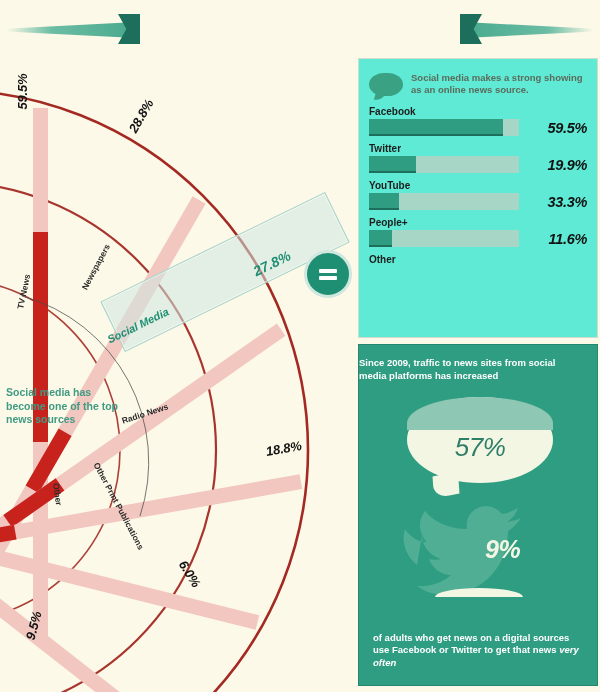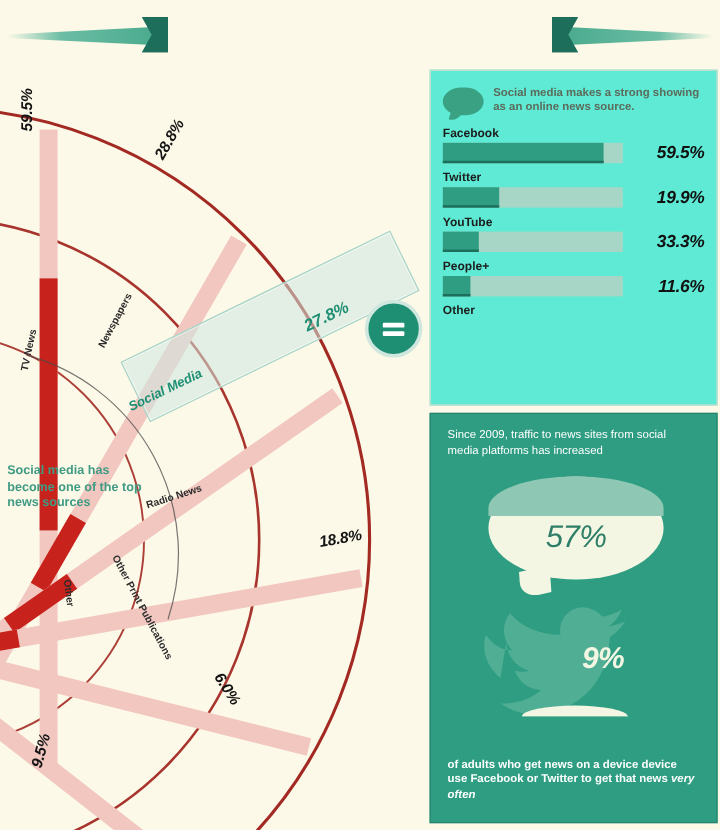--- a/index.html
+++ b/index.html
@@ -65,21 +65,21 @@
   .bar-name{font-size:10px;font-weight:bold;color:#1d1d1d;margin-bottom:2px;}
   .bar-line{display:flex;align-items:center;}
   .bar-track{height:17px;background:#a8d6c6;position:relative;flex:none;}
   .bar-fill{position:absolute;left:0;top:0;bottom:0;background:#2e9d82;
     border-bottom:2px solid #1d6f5c;}
   .bar-val{font-size:14.5px;font-weight:bold;font-style:italic;color:#111;margin-left:auto;
     padding-left:6px;letter-spacing:-.3px;}
 
   .panel-bottom{position:absolute;left:358px;top:344px;width:238px;height:340px;background:#2e9d82;
     border:1px solid #27866f;}
-  .pb-text{font-size:9.5px;line-height:12.5px;color:#ffffff;font-weight:normal;padding:12px 14px 0 14px;}
+  .pb-text{font-size:9.5px;line-height:12.5px;color:#ffffff;font-weight:bold;padding:12px 14px 0 0;}
   .speech{position:absolute;left:48px;top:52px;width:146px;height:86px;background:#f4f6e4;border-radius:50%;
     display:flex;align-items:center;justify-content:center;}
   .speech .cap{position:absolute;left:0;right:0;top:0;height:33px;background:#8ec7b4;
     border-radius:50% 50% 0 0 / 80% 80% 0 0;}
   .speech:after{content:"";position:absolute;left:26px;bottom:-13px;width:26px;height:22px;background:#f4f6e4;
     border-radius:0 0 0 60%;transform:rotate(-12deg) skewX(-8deg);}
   .speech .pct{position:relative;z-index:3;font-size:26px;font-weight:normal;font-style:italic;color:#2e7e68;
     margin-top:14px;letter-spacing:-.5px;}
 
   .bird{position:absolute;left:40px;top:156px;width:160px;height:108px;}
@@ -239,17 +239,17 @@
           -2 6 -6 11 -11 14 5 -1 10 -2 14 -4 -3 5 -8 10 -13 13
           0 26 -14 50 -40 60 -18 7 -38 5 -51 -5 12 1 25 -3 34 -11
           -10 0 -19 -7 -22 -16 4 1 8 1 12 0 -11 -3 -19 -13 -19 -24 z"></path>
         <ellipse cx="80" cy="96" rx="44" ry="9" fill="#f4f6e4"></ellipse>
         <rect x="36" y="96" width="88" height="12" fill="#2e9d82"></rect>
       </svg>
       <div class="pct">9%</div>
     </div>
 
     <div class="pb-foot">
-      <span>of adults who get news on a device device use Facebook or Twitter to get that news </span><i>very often</i>
+      <span>of adults who get news on a digital sources use Facebook or Twitter to get that news </span><i>very often</i>
     </div>
   </div>
 
 </div>
 
 </body></html>

